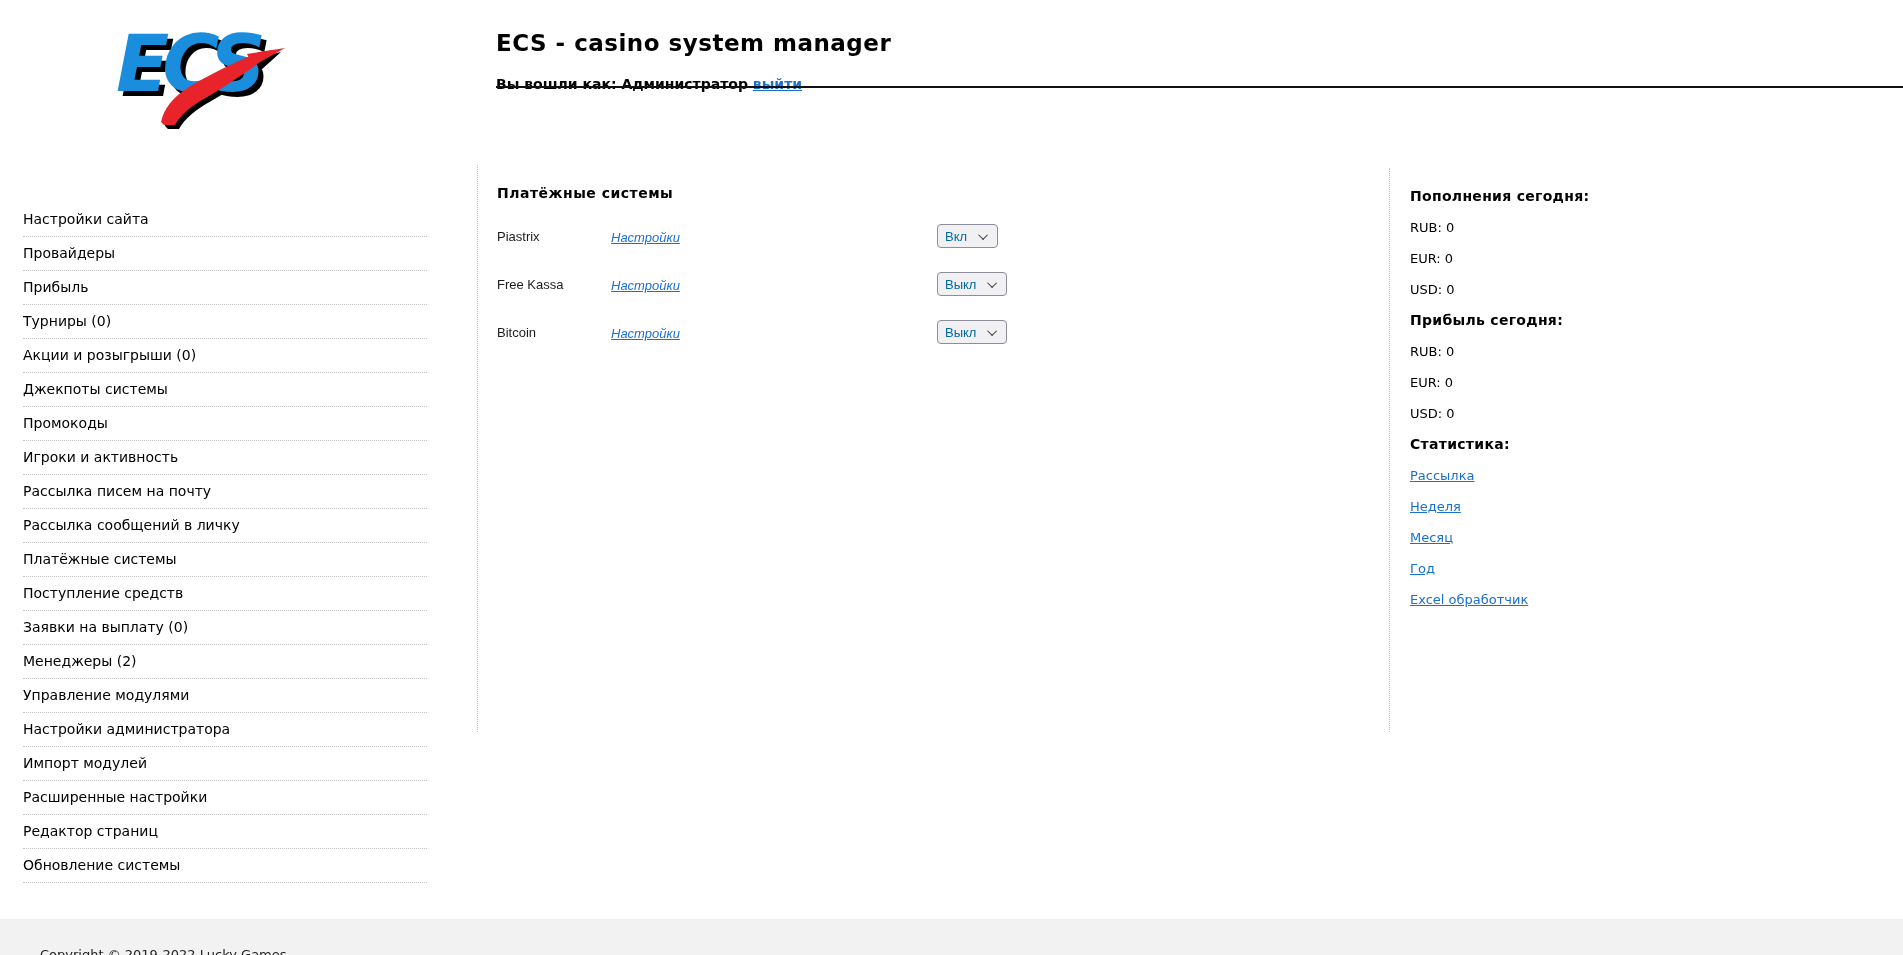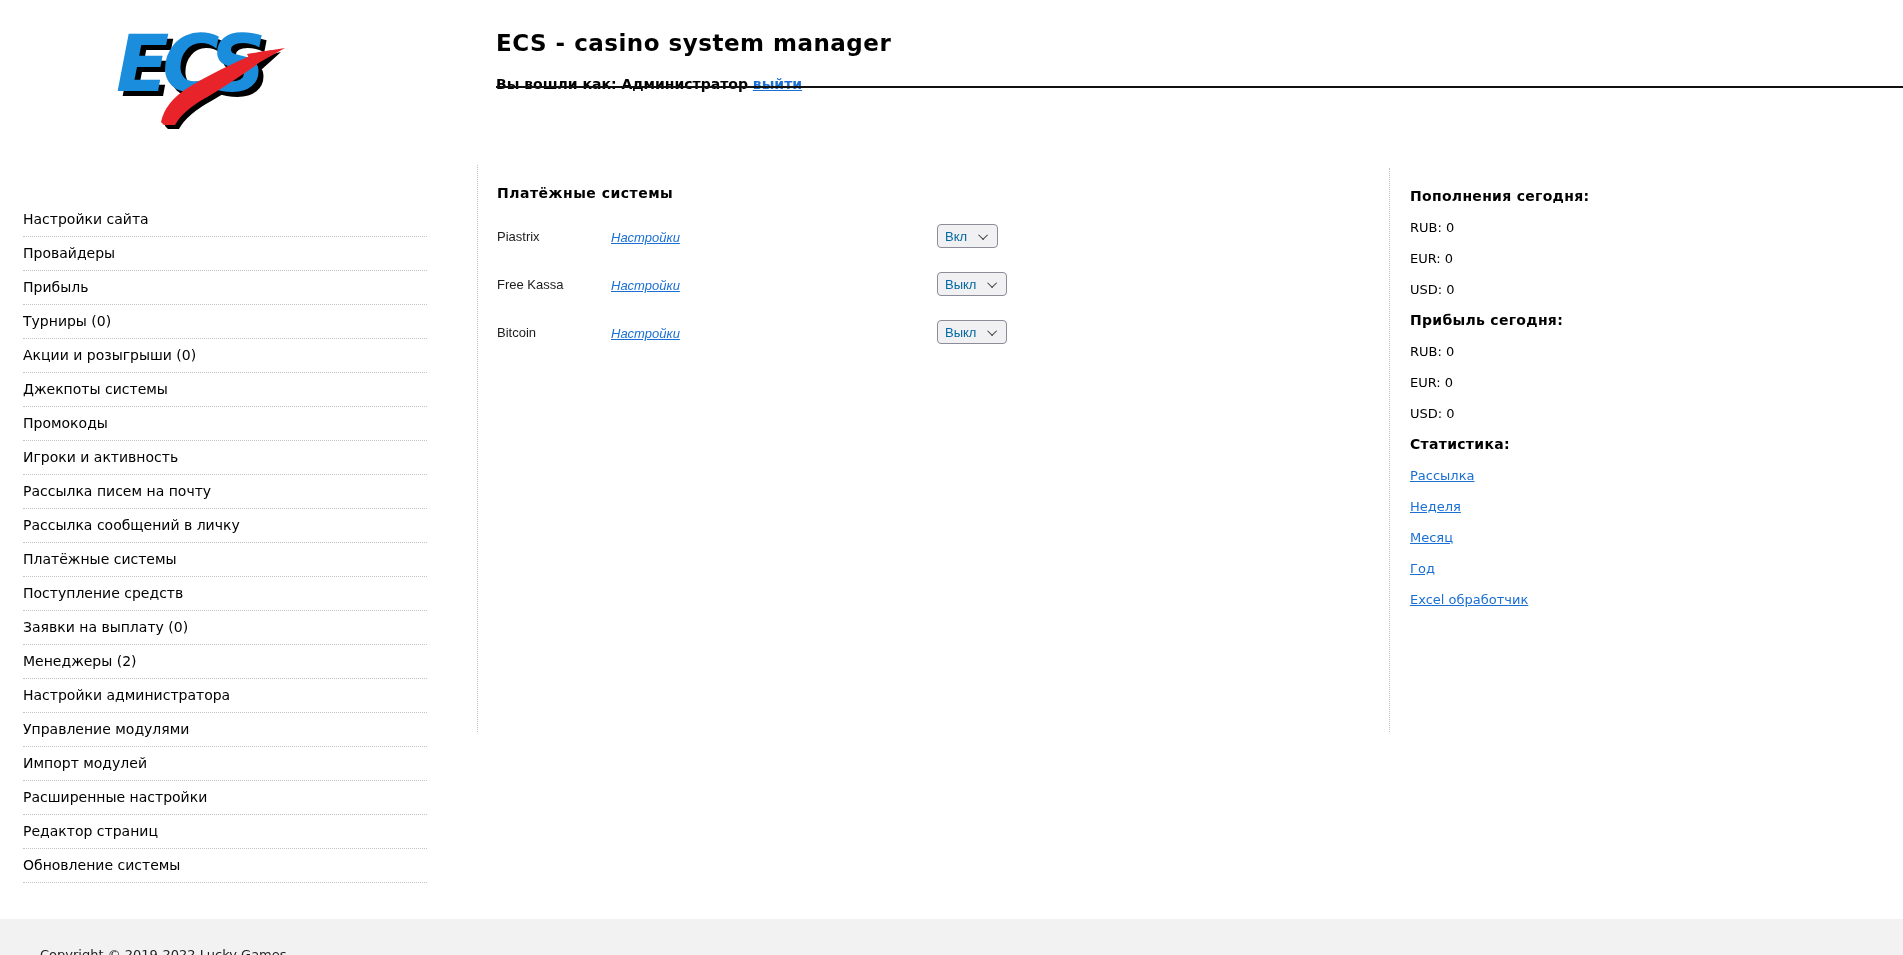--- a/index.html
+++ b/index.html
@@ -82,22 +82,22 @@
   <div class="side-item">Акции и розыгрыши (0)</div>
   <div class="side-item">Джекпоты системы</div>
   <div class="side-item">Промокоды</div>
   <div class="side-item">Игроки и активность</div>
   <div class="side-item">Рассылка писем на почту</div>
   <div class="side-item">Рассылка сообщений в личку</div>
   <div class="side-item">Платёжные системы</div>
   <div class="side-item">Поступление средств</div>
   <div class="side-item">Заявки на выплату (0)</div>
   <div class="side-item">Менеджеры (2)</div>
+  <div class="side-item">Управление модулями</div>
   <div class="side-item">Настройки администратора</div>
-  <div class="side-item">Управление модулями</div>
   <div class="side-item">Импорт модулей</div>
   <div class="side-item">Расширенные настройки</div>
   <div class="side-item">Редактор страниц</div>
   <div class="side-item">Обновление системы</div>
 </div>
 
 <div id="divider-left"></div>
 <div id="divider-right"></div>
 
 <div id="main">

